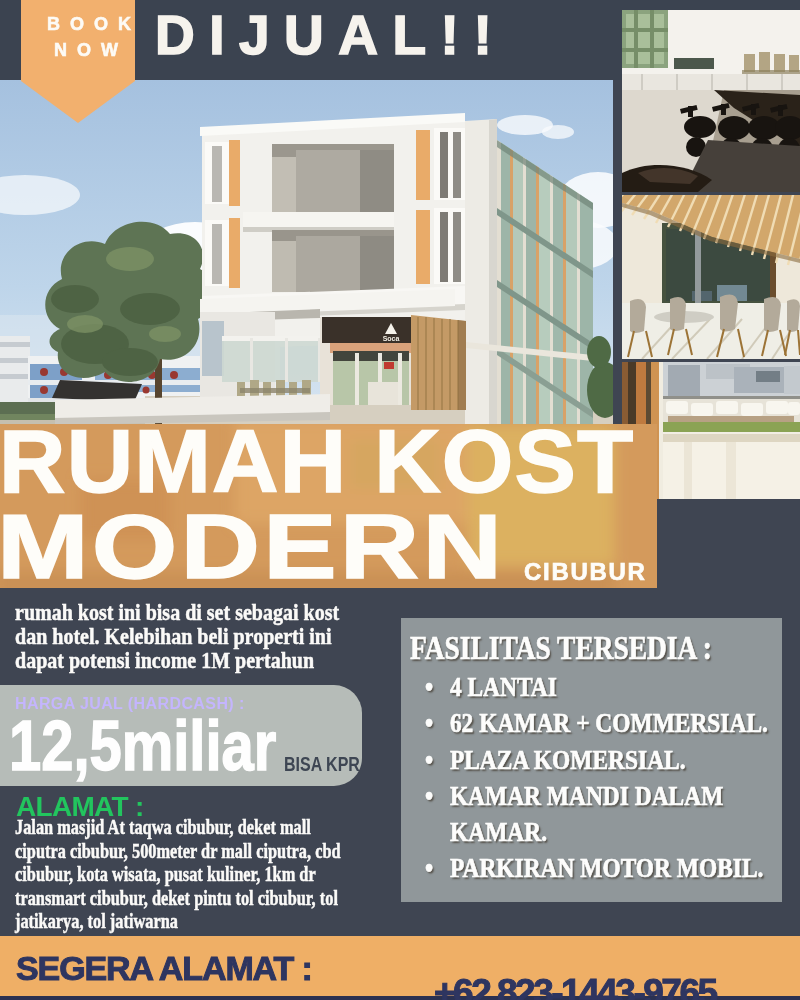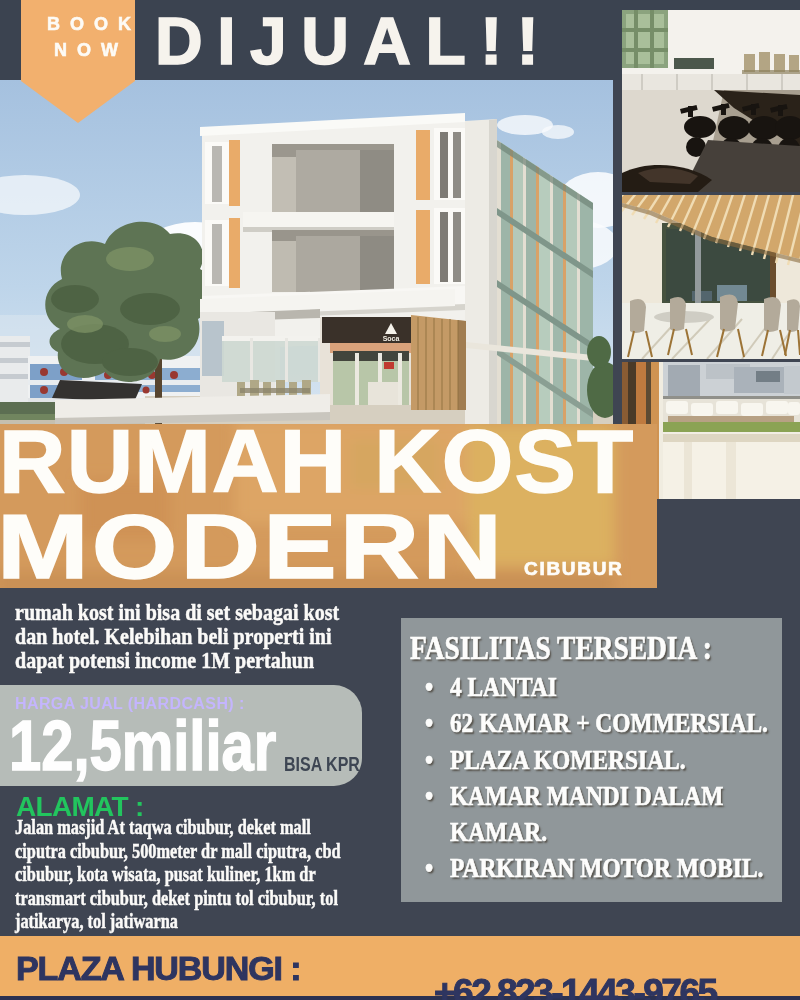--- a/index.html
+++ b/index.html
@@ -406,27 +406,27 @@
 </div>
 
 <div class="abs" style="left:21px;top:0;width:114px;height:123px;">
 <svg width="114" height="123" viewBox="0 0 114 123">
   <polygon points="0,0 114,0 114,81 57,123 0,81" fill="#f2b06e"></polygon>
 </svg>
 </div>
 
 <div class="abs" style="left:21px;top:11px;width:114px;text-align:center;color:#fdfbf6;font-weight:bold;font-size:18px;line-height:26px;letter-spacing:10px;padding-left:26px;box-sizing:border-box;-webkit-text-stroke:0.6px #fdfbf6;">BOOK<br>NOW</div>
 
-<div class="abs" style="left:155px;top:3px;color:#f6f3ed;-webkit-text-stroke:1.6px #f6f3ed;font-weight:bold;font-size:66px;letter-spacing:14.5px;white-space:nowrap;">DIJUAL!!</div>
+<div class="abs" style="left:155px;top:3px;color:#f6f3ed;-webkit-text-stroke:1.6px #f6f3ed;font-weight:bold;font-size:55px;letter-spacing:14.5px;white-space:nowrap;">DIJUAL!!</div>
 
 <div class="abs" style="left:-1px;top:411px;color:#fefdf9;-webkit-text-stroke:1.6px #fefdf9;font-weight:bold;font-size:92px;letter-spacing:1.2px;white-space:nowrap;transform:scale(1,0.96);transform-origin:0 0;">RUMAH KOST</div>
 
 <div class="abs" style="left:-3px;top:495px;color:#fefdf9;-webkit-text-stroke:1.8px #fefdf9;font-weight:bold;font-size:110px;letter-spacing:3.2px;white-space:nowrap;transform:scale(1,0.817);transform-origin:0 0;">MODERN</div>
 
-<div class="abs" style="left:524px;top:558px;color:#fefdf9;-webkit-text-stroke:0.7px #fefdf9;font-weight:bold;font-size:19px;letter-spacing:1.7px;white-space:nowrap;">CIBUBUR</div>
+<div class="abs" style="left:524px;top:558px;color:#fefdf9;-webkit-text-stroke:0.7px #fefdf9;font-weight:bold;font-size:24px;letter-spacing:1.7px;white-space:nowrap;">CIBUBUR</div>
 
 <div class="abs" style="left:15px;top:601px;color:#fbfaf8;font-family:'Liberation Serif',serif;font-weight:bold;font-size:23px;line-height:24px;-webkit-text-stroke:0.5px #fbfaf8;transform:scale(0.87,1);transform-origin:0 0;white-space:nowrap;">rumah kost ini bisa di set sebagai kost<br>dan hotel. Kelebihan beli properti ini<br>dapat potensi income 1M pertahun</div>
 
 <div class="abs" style="left:0;top:685px;width:362px;height:101px;background:#b6bcb8;border-radius:0 28px 28px 0;"></div>
 
 <div class="abs" style="left:15px;top:695px;color:#c4b5fd;font-weight:bold;font-size:16px;letter-spacing:0.4px;">HARGA JUAL (HARDCASH) :</div>
 
 <div class="abs" style="left:9px;top:705px;color:#fefefe;-webkit-text-stroke:1.5px #fefefe;font-weight:bold;font-size:71px;white-space:nowrap;transform:scale(0.816,1);transform-origin:0 0;">12,5miliar</div>
 
 <div class="abs" style="left:284px;top:753px;color:#3e4653;font-weight:bold;font-size:20px;white-space:nowrap;transform:scale(0.8,1);transform-origin:0 0;">BISA KPR</div>
@@ -445,15 +445,15 @@
 <div style="padding-left:25px;">•<span style="padding-left:20px;">PLAZA KOMERSIAL.</span></div>
 <div style="padding-left:25px;">•<span style="padding-left:20px;">KAMAR MANDI DALAM</span></div>
 <div style="padding-left:55px;">KAMAR.</div>
 <div style="padding-left:25px;">•<span style="padding-left:20px;">PARKIRAN MOTOR MOBIL.</span></div>
 </div>
 
 <div class="abs" style="left:0;top:936px;width:800px;height:60px;background:#efaf66;"></div>
 
 <div class="abs" style="left:0;top:996px;width:800px;height:4px;background:#2b3151;"></div>
 
-<div class="abs" style="left:16px;top:949px;color:#2e3560;-webkit-text-stroke:1px #2e3560;font-weight:bold;font-size:34px;letter-spacing:-1.1px;white-space:nowrap;">PLAZA HUBUNGI :</div>
+<div class="abs" style="left:16px;top:949px;color:#2e3560;-webkit-text-stroke:1px #2e3560;font-weight:bold;font-size:34px;letter-spacing:-1.1px;white-space:nowrap;">SEGERA ALAMAT :</div>
 
 <div class="abs" style="left:434px;top:972px;color:#2e3560;-webkit-text-stroke:1px #2e3560;font-weight:bold;font-size:37px;letter-spacing:-2.5px;white-space:nowrap;">+62 823-1443-9765</div>
 
 </body></html>

